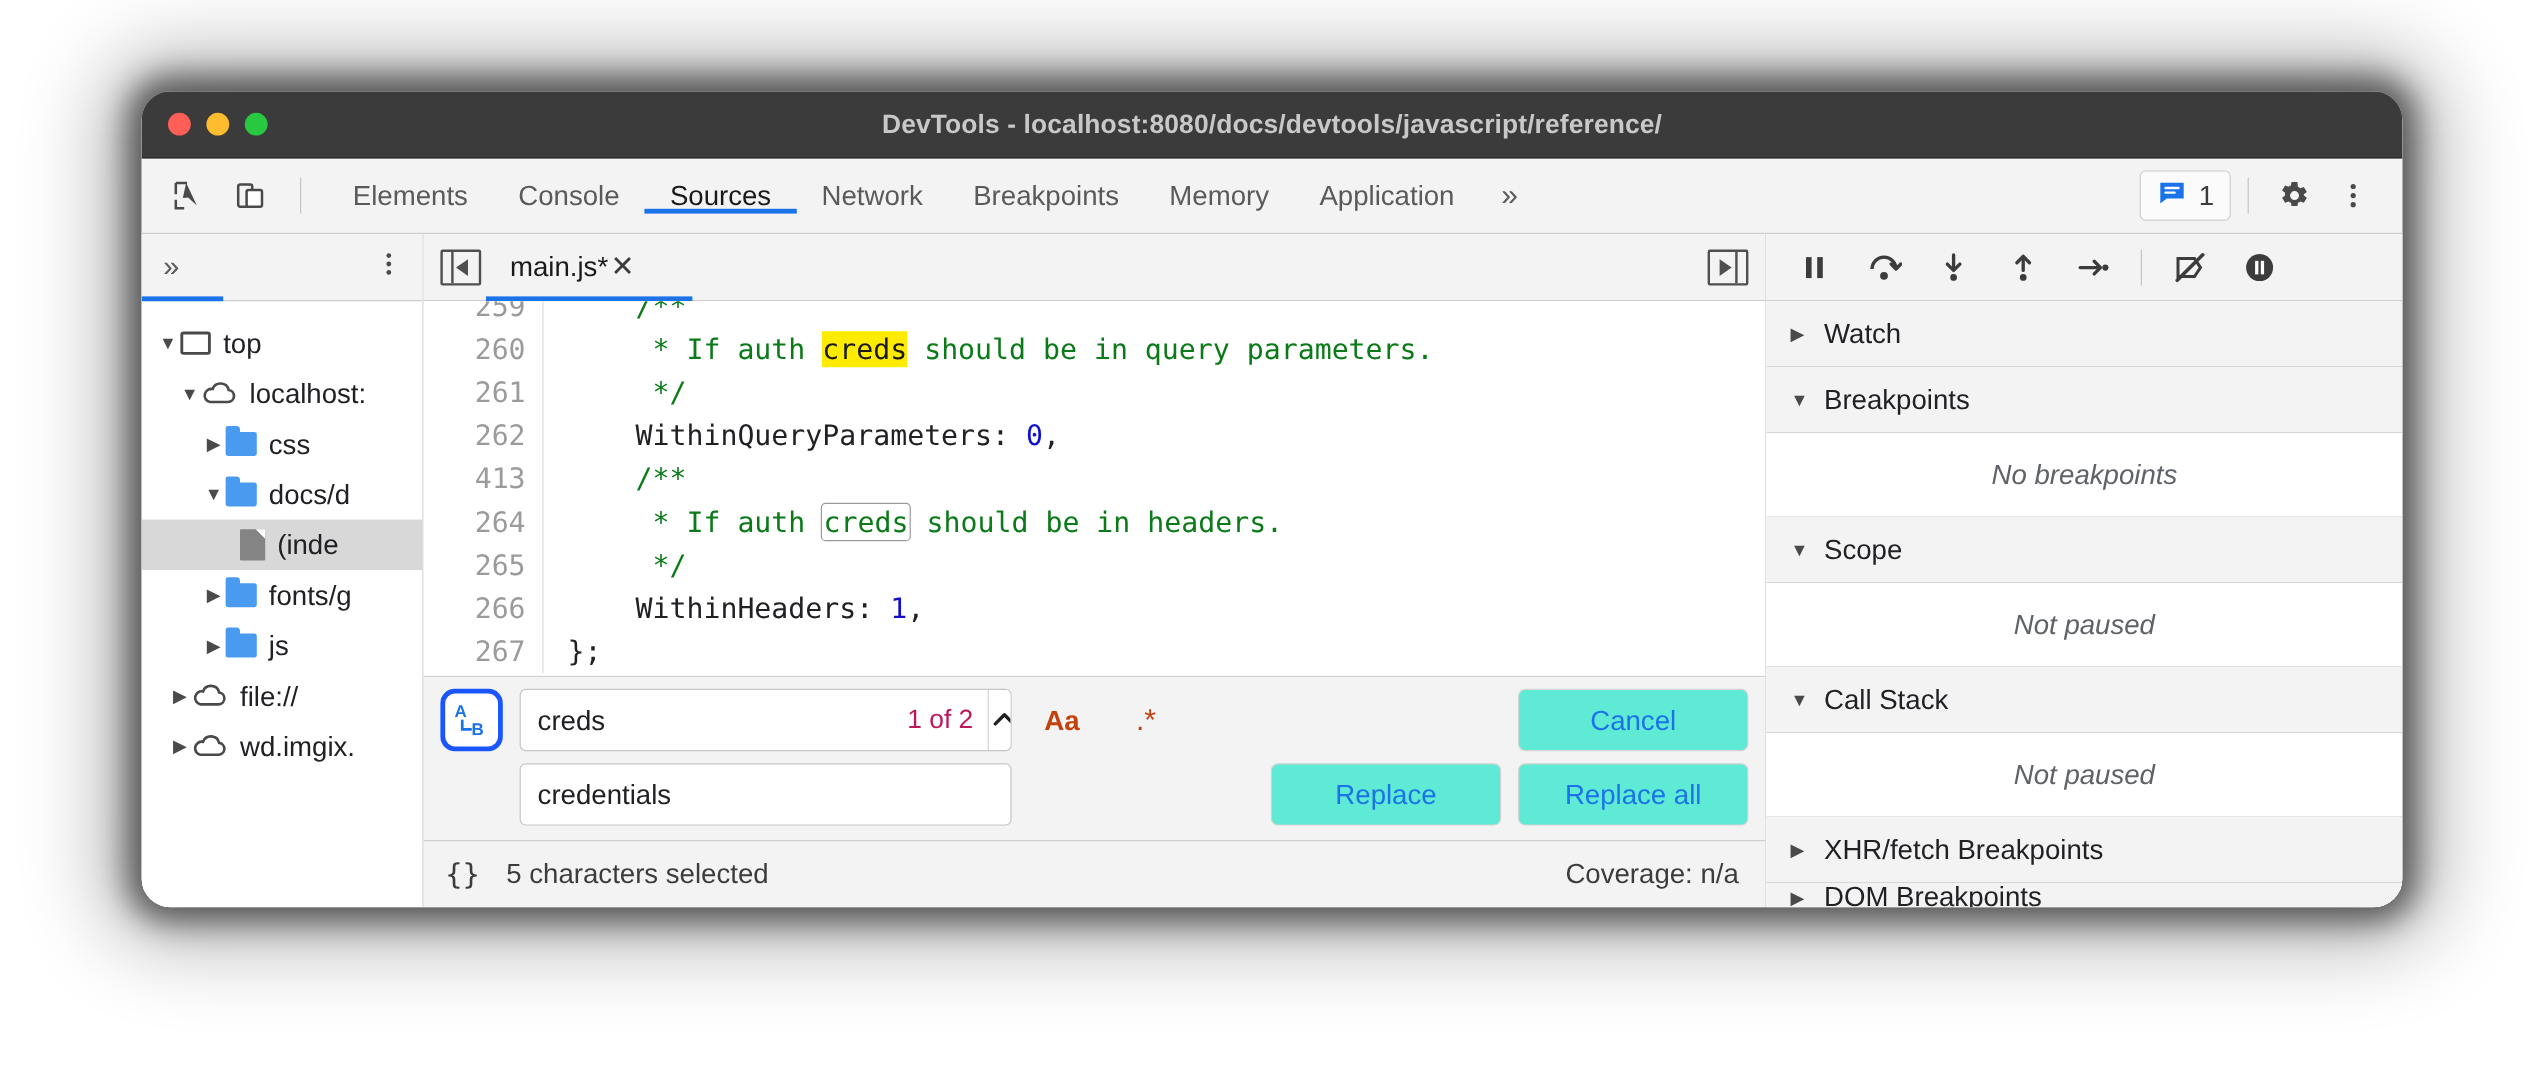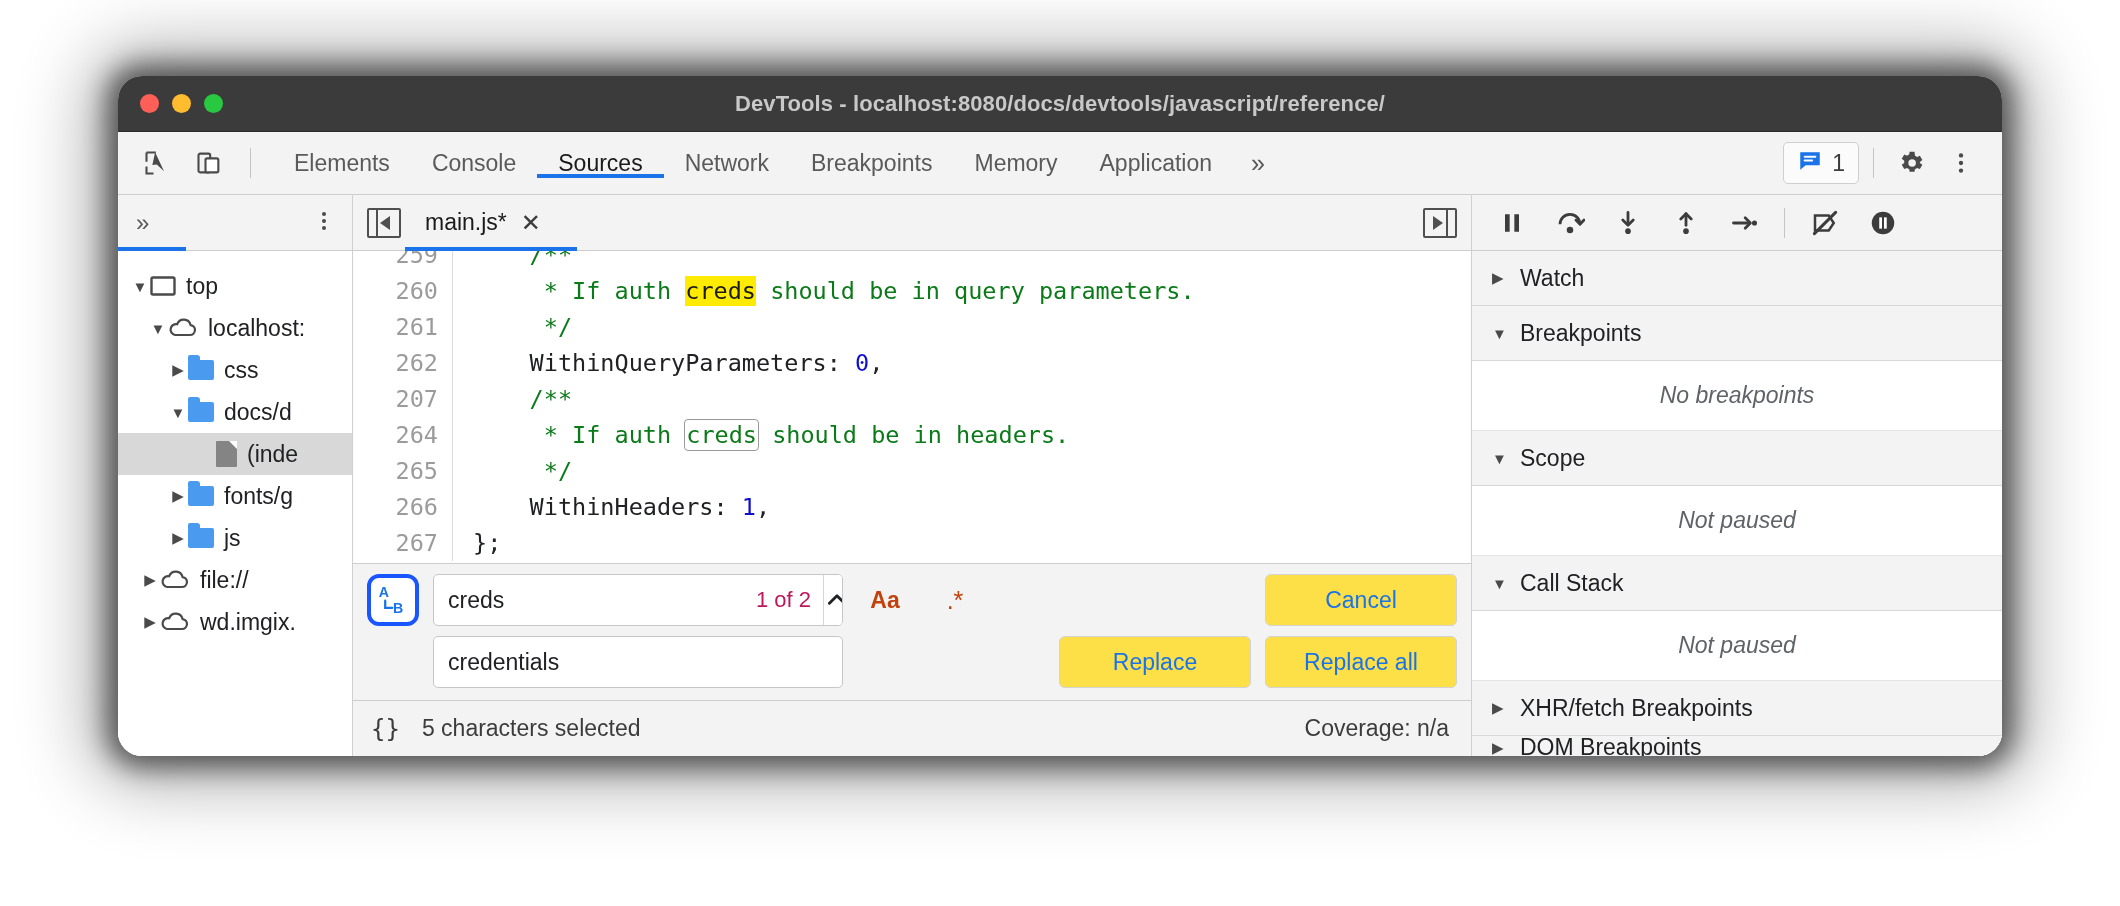--- a/index.html
+++ b/index.html
@@ -199,21 +199,21 @@
   }
   .panel-ic.left .tri {
     border-width: 7px 10px 7px 0; border-color: transparent #4f4f4f transparent transparent;
     left: 11px; top: 50%; transform: translateY(-50%);
   }
   .panel-ic.right .tri {
     border-width: 7px 0 7px 10px; border-color: transparent transparent transparent #4f4f4f;
     left: 8px; top: 50%; transform: translateY(-50%);
   }
   .file-tab {
-    display: flex; align-items: center; gap: 14px;
+    display: flex; align-items: center; gap: 2px;
     margin-left: 24px;
     font-size: 23px; color: #1a1a1a;
   }
   .file-close { font-size: 24px; color: #3c3c3c; }
   .tabstrip .spacer { flex: 1 1 auto; }
 
   
   .code {
     flex: 1 1 auto;
     background: #ffffff;
@@ -295,21 +295,21 @@
     border: 1px solid #c6c6c6; border-radius: 5px;
     background: #ffffff;
     font-size: 23px; color: #202124;
     padding: 0 14px;
     outline: none;
     font-family: "Liberation Sans", sans-serif;
   }
   .txt-btn {
     height: 52px;
     border: 1px solid #d3d3d3; border-radius: 6px;
-    background: #fde047;
+    background: #5eead4;
     color: #1a73e8; font-size: 23px;
     padding: 0 24px;
     display: flex; align-items: center; justify-content: center;
     font-family: "Liberation Sans", sans-serif;
     cursor: pointer;
   }
   .btn-cancel { width: 192px; margin-left: auto; }
   .btn-replace { width: 192px; }
   .btn-replace-all { width: 192px; }
   .srow .gapfill { flex: 1 1 auto; }
@@ -498,21 +498,21 @@
           </div>
 
           <div class="trow" style="padding-left:50px">
             <span class="twist">▼</span>
             <span class="ticon">
                 <span class="folder"></span>
               </span>
             <span>docs/d</span>
           </div>
 
-          <div class="trow selected" style="padding-left:78px">
+          <div class="trow selected" style="padding-left:62px">
             <span class="twist"></span>
             <span class="ticon">
                 <span class="doc-ic"></span>
               </span>
             <span>(inde</span>
           </div>
 
           <div class="trow" style="padding-left:50px">
             <span class="twist">▶</span>
             <span class="ticon">
@@ -581,21 +581,21 @@
           </div>
           <div class="cline">
             <span class="gutter">261</span>
             <span class="ctext"><span class="cmt">     */</span></span>
           </div>
           <div class="cline">
             <span class="gutter">262</span>
             <span class="ctext"><span>    WithinQueryParameters: </span><span class="num">0</span><span>,</span></span>
           </div>
           <div class="cline">
-            <span class="gutter">207</span>
+            <span class="gutter">413</span>
             <span class="ctext"><span class="cmt">    /**</span></span>
           </div>
           <div class="cline">
             <span class="gutter">264</span>
             <span class="ctext"><span class="cmt">     * If auth </span><span class="cmt hl-box">creds</span><span class="cmt"> should be in headers.</span></span>
           </div>
           <div class="cline">
             <span class="gutter">265</span>
             <span class="ctext"><span class="cmt">     */</span></span>
           </div>

